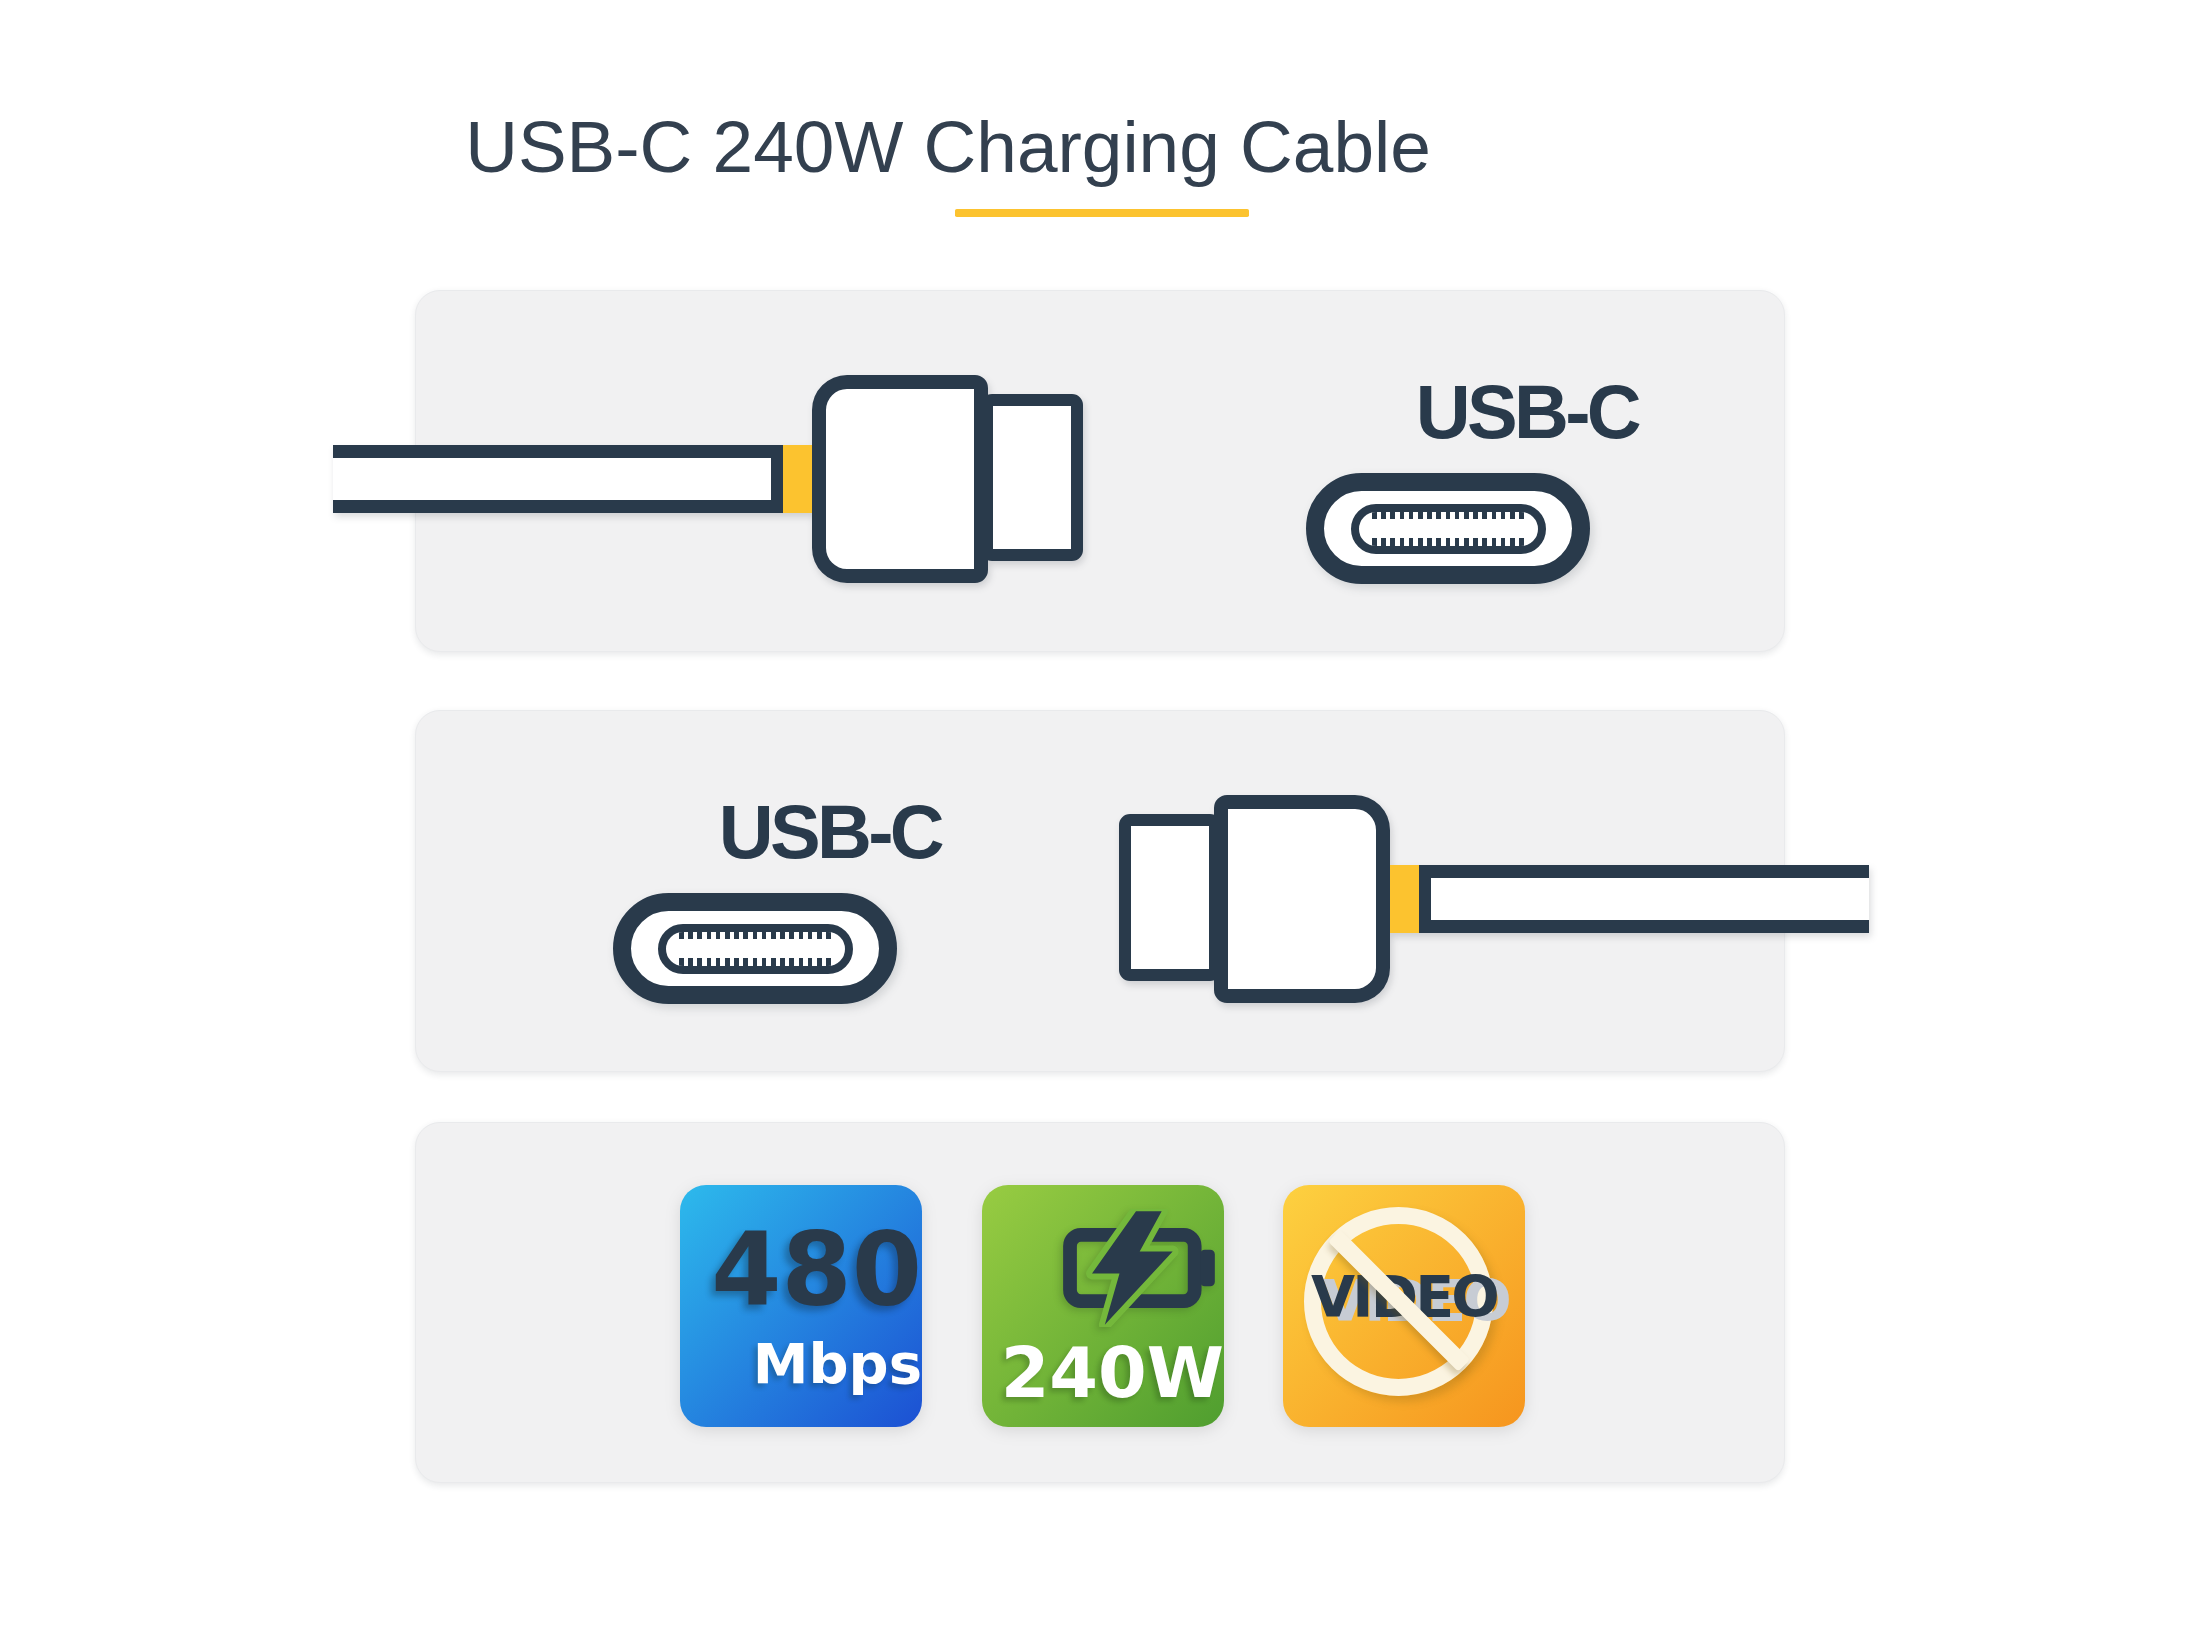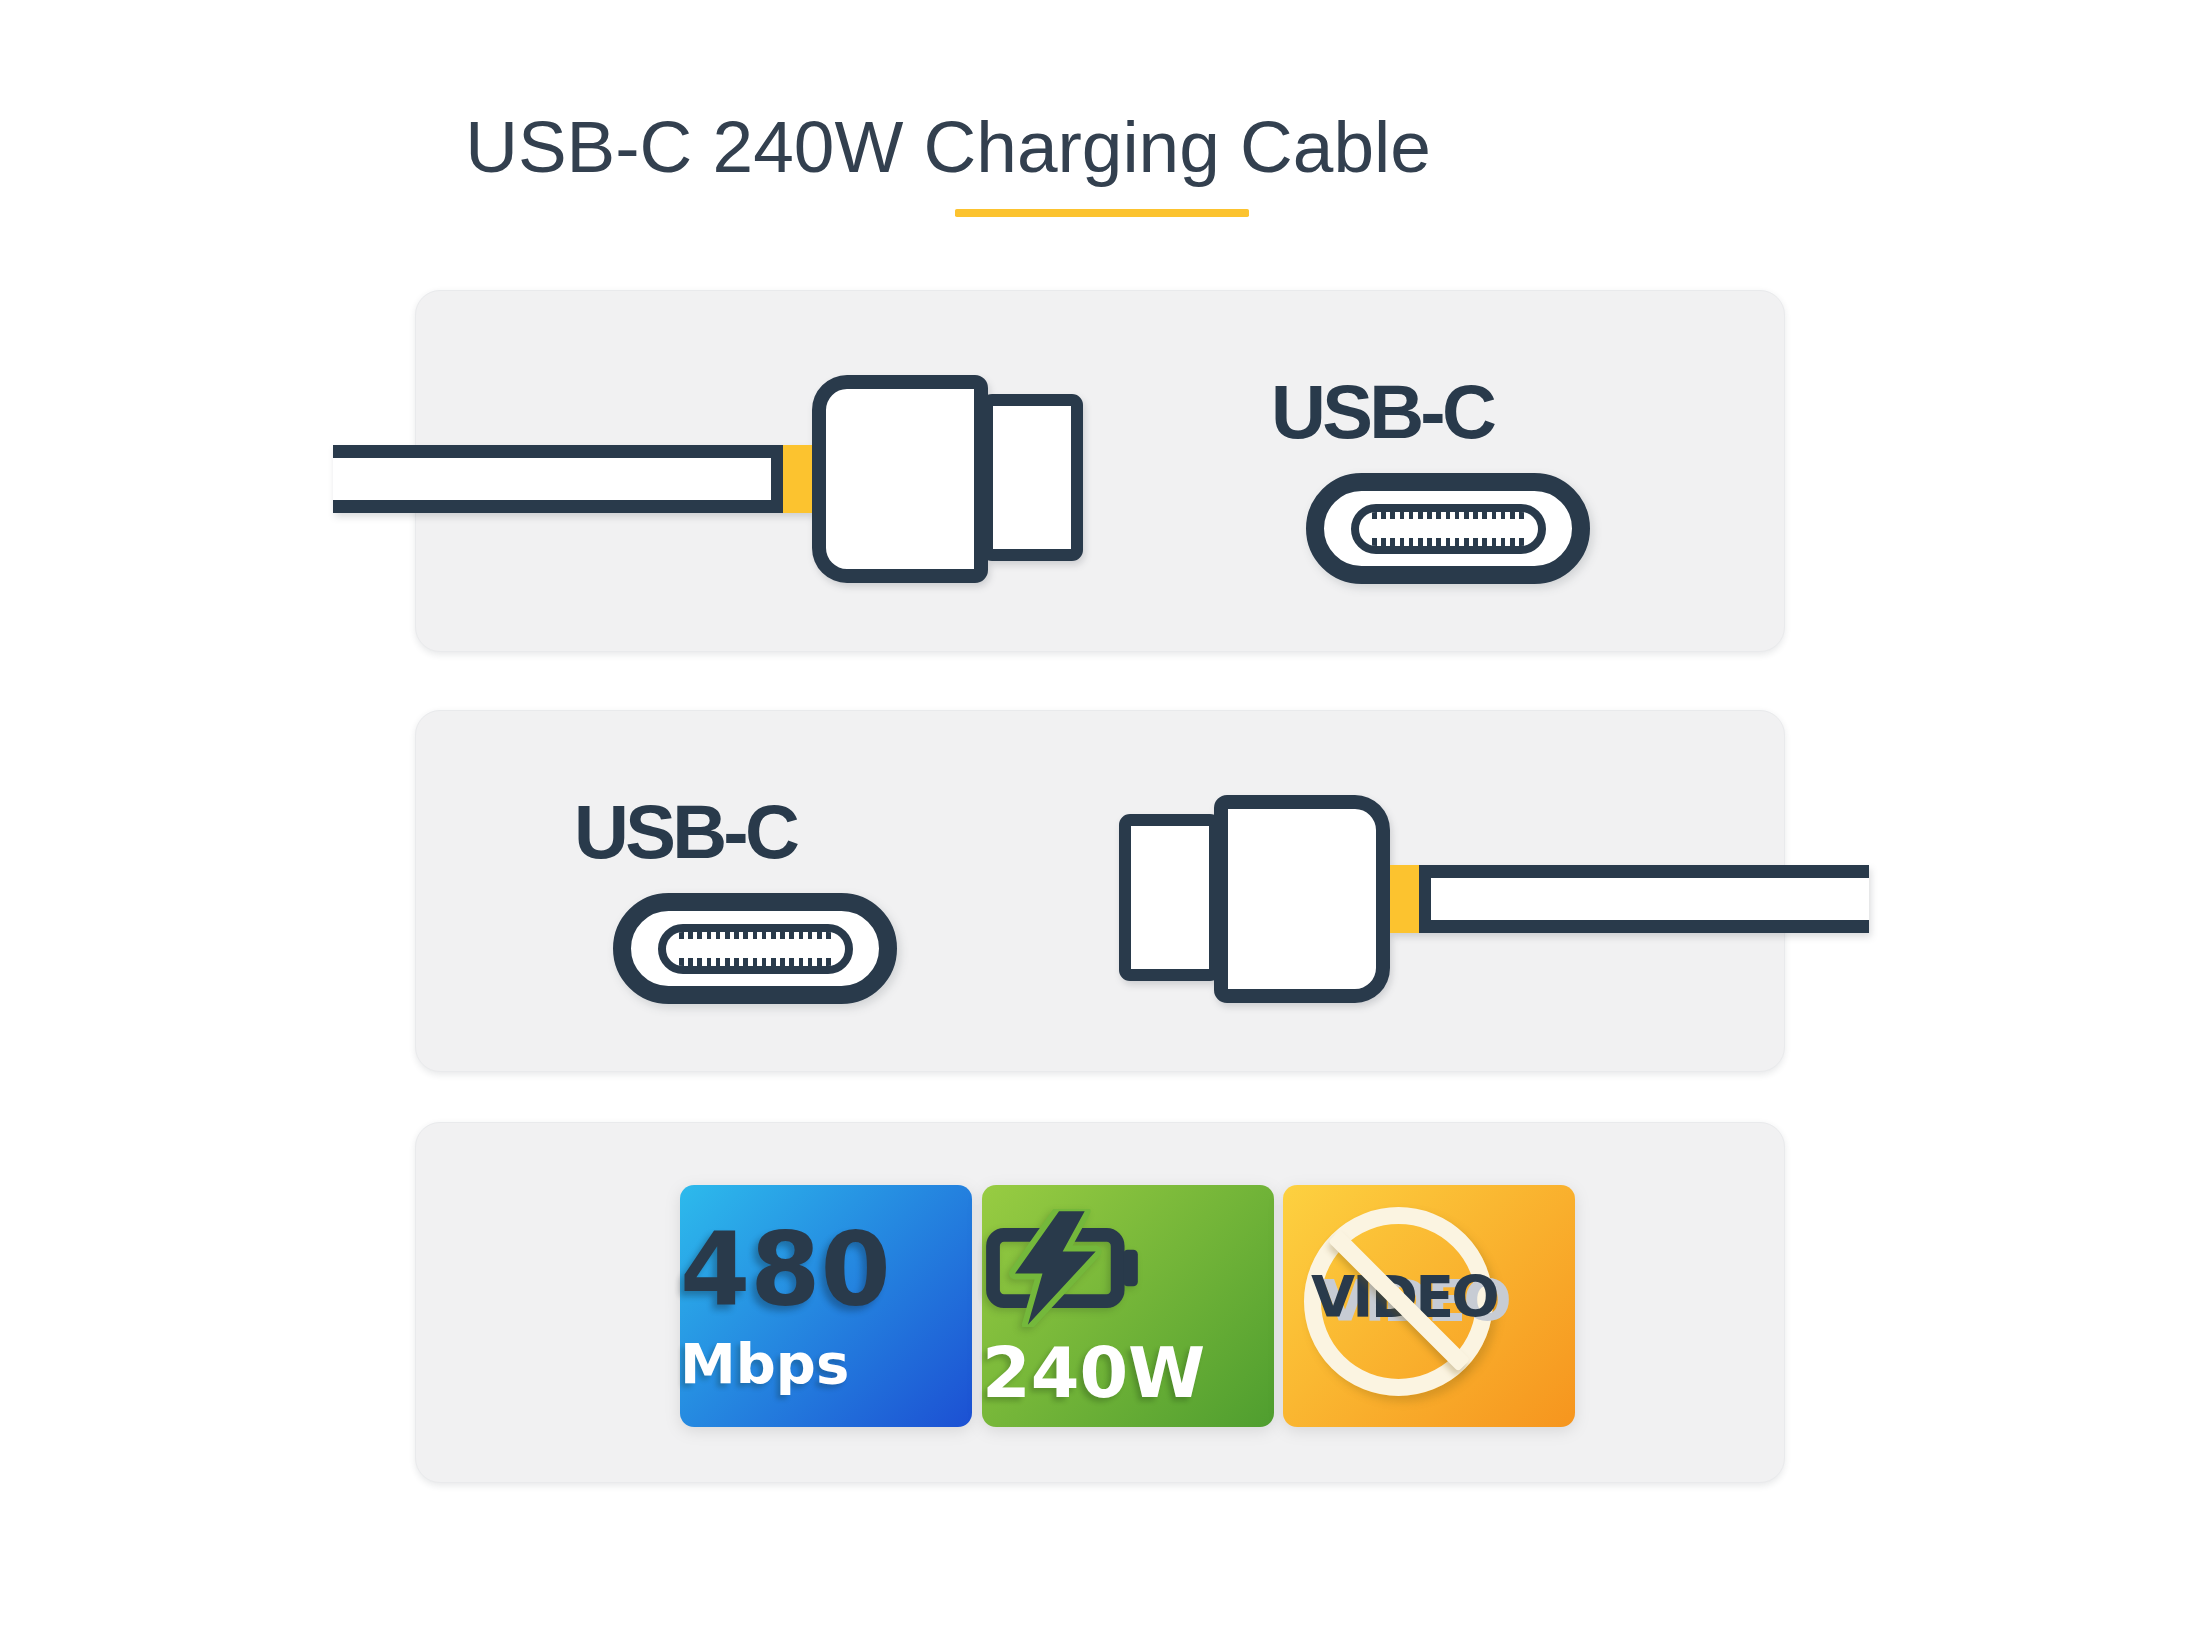--- a/index.html
+++ b/index.html
@@ -35,40 +35,40 @@
   .tip{position:absolute;width:102px;height:167px;top:103px;background:#fff;
        border:12px solid var(--navy);border-radius:11px;z-index:2}
   .conn-left  .tip{left:565px}
   .conn-right .tip{left:703px}
   .body-shell{position:absolute;width:176px;height:208px;top:84px;background:#fff;
        border:14.7px solid var(--navy);z-index:3}
   .conn-left  .body-shell{left:396px;border-radius:35px 13px 13px 35px}
   .conn-right .body-shell{left:798px;border-radius:13px 35px 35px 13px}
 
   
-  .port-label{position:absolute;width:367px;text-align:left;top:77px;
+  .port-label{position:absolute;width:367px;text-align:right;top:77px;
        font-size:76px;font-weight:700;letter-spacing:-3.7px;color:var(--navy)}
   .p1 .port-label{left:855px}
   .p2 .port-label{left:158px}
   .port{position:absolute;top:182px;width:284px;height:111px;background:#fff;
        border:18.4px solid var(--navy);border-radius:917px;
        display:flex;align-items:center;justify-content:center;
        filter:drop-shadow(3.7px 4.6px 4.6px rgba(30,40,50,.15))}
   .p1 .port{left:890px}
   .p2 .port{left:197px}
   .port-inner{position:relative;width:195px;height:50px;background:#fff;
        border:8.3px solid var(--navy);border-radius:917px;overflow:hidden}
   .teeth{position:absolute;left:13px;right:13px;height:7.3px;
        background:repeating-linear-gradient(90deg,var(--navy) 0 4.6px,transparent 4.6px 9.2px)}
   .teeth.top{top:0}
   .teeth.bottom{bottom:0}
 
   
-  .badge{position:absolute;top:62px;width:292px;height:242px;border-radius:14px;
-       display:flex;flex-direction:column;align-items:flex-start;justify-content:center;
+  .badge{position:absolute;top:62px;width:242px;height:242px;border-radius:26px;
+       display:flex;flex-direction:column;align-items:flex-end;justify-content:center;
        filter:drop-shadow(0 4.6px 7.3px rgba(0,0,0,.10));
        font-family:"DejaVu Sans","Liberation Sans",sans-serif}
   .badge.speed{left:264px}
   .badge.power{left:566px}
   .badge.novideo{left:867px}
   .b-num{font-size:101px;line-height:1;font-weight:700;color:var(--navy);
        text-shadow:-4.6px 4.6px 6.4px rgba(10,20,30,.30)}
   .b-unit{margin-top:14.7px;font-size:56px;line-height:1;font-weight:700;color:#fff;
        text-shadow:-3.7px 3.7px 5.5px rgba(10,30,10,.22)}
   .b-label{margin-top:11px;font-size:70px;line-height:1;font-weight:700;color:#fff;

